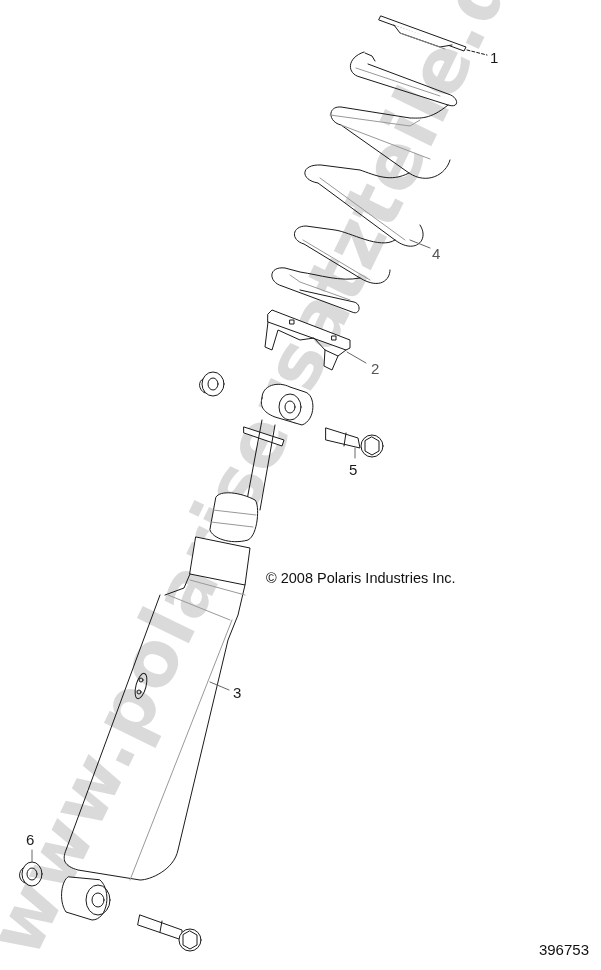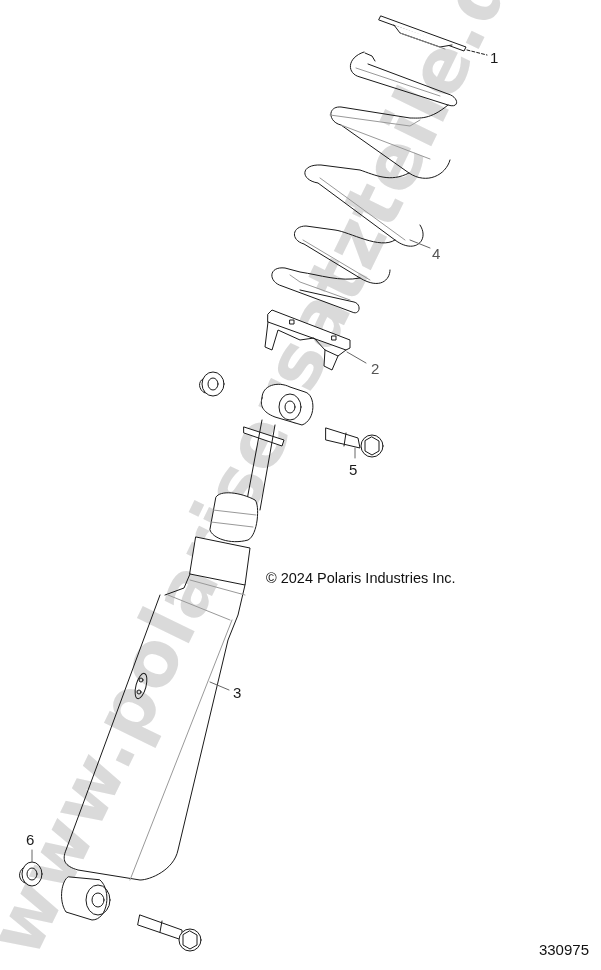--- a/index.html
+++ b/index.html
@@ -117,14 +117,14 @@
   </g>
 </svg>
 
 <span class="callout" style="left:490px; top:50px;">1</span>
 <span class="callout" style="left:371px; top:361px; color:#555;">2</span>
 <span class="callout" style="left:233px; top:685px;">3</span>
 <span class="callout" style="left:432px; top:246px; color:#555;">4</span>
 <span class="callout" style="left:349px; top:462px;">5</span>
 <span class="callout" style="left:26px; top:832px;">6</span>
 
-<div class="copyright">© 2024 Polaris Industries Inc.</div>
-<div class="ref-num">330975</div>
+<div class="copyright">© 2008 Polaris Industries Inc.</div>
+<div class="ref-num">396753</div>
 
 </body></html>

